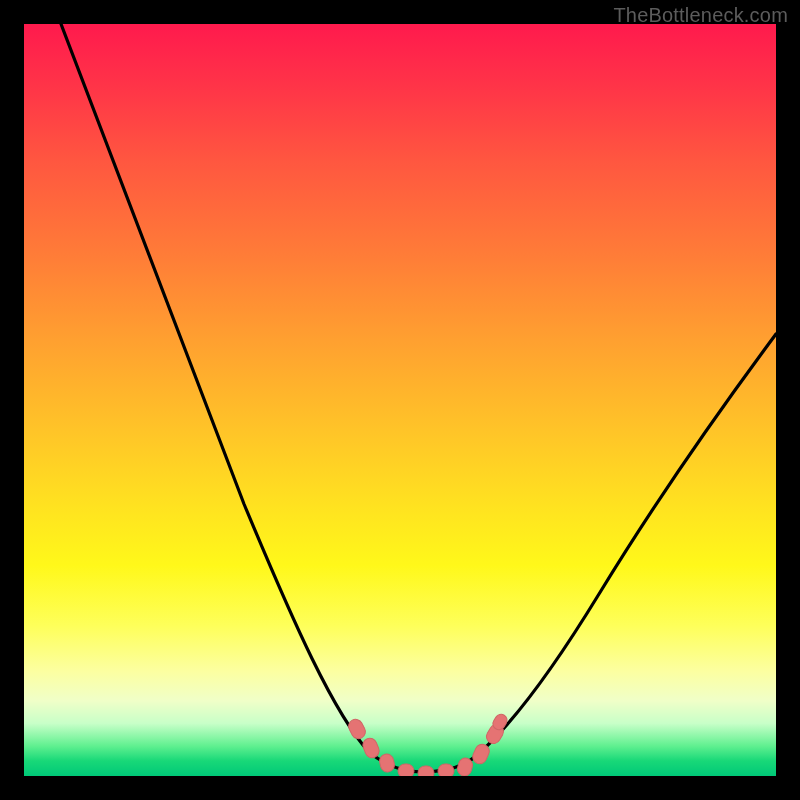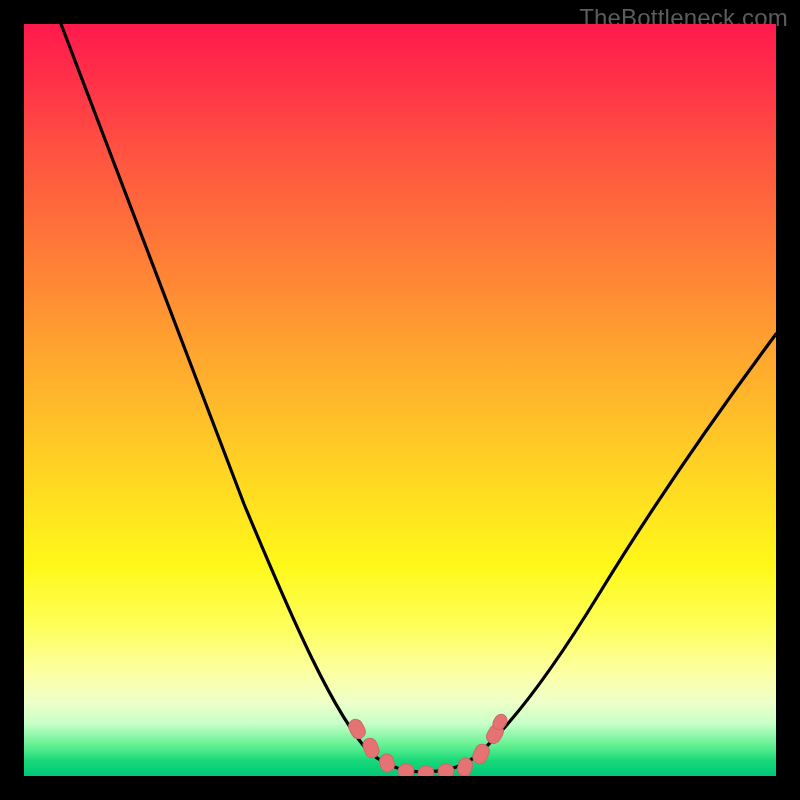--- a/index.html
+++ b/index.html
@@ -57,21 +57,21 @@
     left: 0;
     top: 0;
     width: 100%;
     height: 100%;
   }
   .watermark {
     position: absolute;
     top: 4px;
     right: 12px;
     color: #5c5c5c;
-    font-size: 24px;
+    font-size: 20px;
     font-weight: 400;
     letter-spacing: 0.2px;
   }
 </style>
 </head>
 <body>
 
 <div class="frame">
 
   <div class="watermark">TheBottleneck.com</div>

